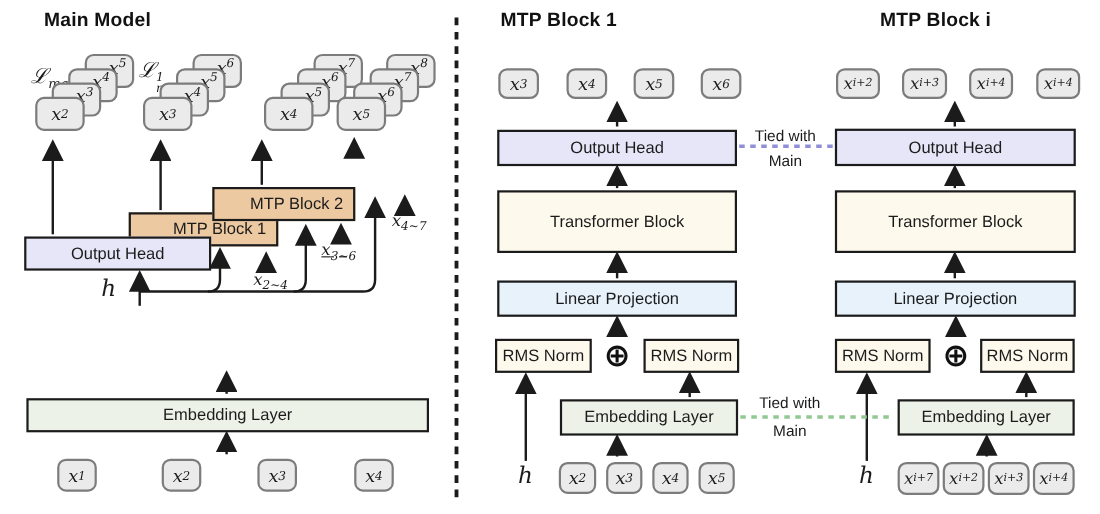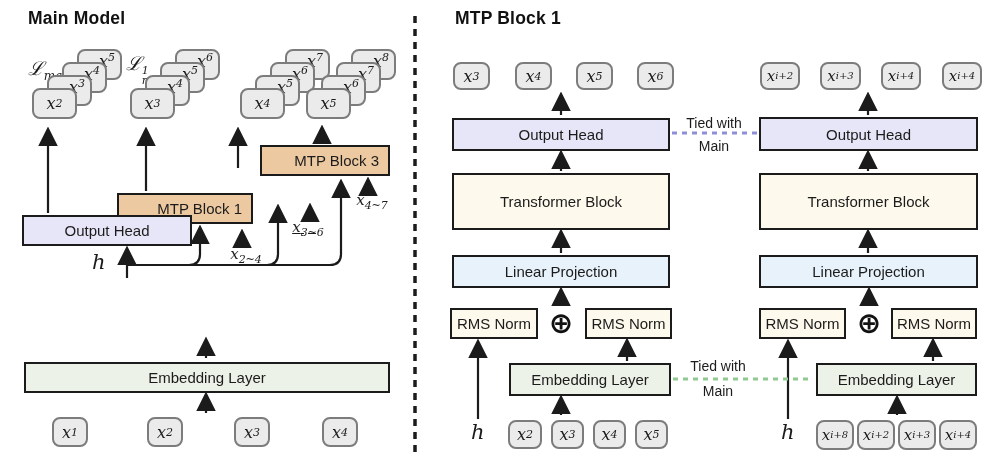--- a/index.html
+++ b/index.html
@@ -79,21 +79,21 @@
       <path d="M788,419 L788,344" marker-end="url(#ah)"></path>
       <path d="M933,361 L933,343" marker-end="url(#ah)"></path>
       <path d="M897,415 L897,400" marker-end="url(#ah)"></path>
     </g>
 
     <path d="M672,133 L757,133" stroke="#8f8fd8" stroke-width="3.2" stroke-dasharray="5 5" fill="none"></path>
     <path d="M673,379 L813,379" stroke="#92c992" stroke-width="3.2" stroke-dasharray="5 5" fill="none"></path>
     <path d="M415,16 L415,455" stroke="#1b1b1b" stroke-width="3.5" stroke-dasharray="7 6" fill="none"></path>
   </svg>
 
-  <div class="title" style="left:28px;top:8px;">Main Model</div>
+  <div class="title" style="left:40px;top:8px;">Main Model</div>
 
   <div class="loss" style="left:28px;top:55px;">
     <span>ℒ</span><sub>main</sub>
   </div>
   <div class="loss" style="left:126px;top:50px;">
     <span>ℒ</span><span class="supsub">
         <sup>1</sup>
         <sub>mtp</sub>
       </span>
   </div>
@@ -160,21 +160,21 @@
   <div class="tok back z8" style="left:321px;top:75px;width:45px;height:31px;">
       <span>x</span>
       <sub>6</sub>
     </div>
   <div class="tok z9" style="left:306px;top:88px;width:45px;height:31px;">
       <span>x</span>
       <sub>5</sub>
     </div>
 
   <div class="box tan z2" style="left:117px;top:193px;width:136px;height:31px;">MTP Block 1</div>
-  <div class="box tan z4" style="left:260px;top:145px;width:130px;height:31px;">MTP Block 3</div>
+  <div class="box tan z3" style="left:193px;top:170px;width:130px;height:31px;">MTP Block 2</div>
 
   <div class="box lav z5" style="left:22px;top:215px;width:170px;height:31px;">Output Head</div>
   <div class="hlab" style="left:92px;top:250px;">h</div>
   <div class="box grn" style="left:24px;top:362px;width:366px;height:31px;">Embedding Layer</div>
 
   <div class="mathlab" style="left:246px;top:245px;font-size:15px;"><span>x</span><sub>2~4</sub></div>
   <div class="mathlab" style="left:308px;top:218px;font-size:15px;text-decoration:underline;"><span>x</span><sub>3~6</sub></div>
   <div class="mathlab" style="left:372px;top:191px;font-size:15px;"><span>x</span><sub>4~7</sub></div>
 
   <div class="tok" style="left:52px;top:417px;width:36px;height:30px;">
@@ -245,20 +245,21 @@
     </div>
   <div class="tok" style="left:593px;top:420px;width:33px;height:29px;">
       <span>x</span>
       <sub>4</sub>
     </div>
   <div class="tok" style="left:635px;top:420px;width:33px;height:29px;">
       <span>x</span>
       <sub>5</sub>
     </div>
 
+  <div class="title" style="left:800px;top:8px;">MTP Block i</div>
 
   <div class="tok small" style="left:760px;top:62px;width:40px;height:28px;font-size:15px;">
       <span>x</span>
       <sub>i+2</sub>
     </div>
   <div class="tok small" style="left:820px;top:62px;width:41px;height:28px;font-size:15px;">
       <span>x</span>
       <sub>i+3</sub>
     </div>
   <div class="tok small" style="left:881px;top:62px;width:40px;height:28px;font-size:15px;">
@@ -276,21 +277,21 @@
 
   <div class="box cream" style="left:759px;top:308px;width:87px;height:31px;">RMS Norm</div>
   <div class="plus" style="left:855px;top:308px;width:28px;height:30px;">⊕</div>
   <div class="box cream" style="left:891px;top:308px;width:86px;height:31px;">RMS Norm</div>
 
   <div class="box grn" style="left:816px;top:363px;width:161px;height:33px;">Embedding Layer</div>
 
   <div class="hlab" style="left:781px;top:420px;">h</div>
   <div class="tok small" style="left:816px;top:420px;width:38px;height:30px;font-size:15px;">
       <span>x</span>
-      <sub>i+8</sub>
+      <sub>i+7</sub>
     </div>
   <div class="tok small" style="left:857px;top:420px;width:38px;height:30px;font-size:15px;">
       <span>x</span>
       <sub>i+2</sub>
     </div>
   <div class="tok small" style="left:898px;top:420px;width:38px;height:30px;font-size:15px;">
       <span>x</span>
       <sub>i+3</sub>
     </div>
   <div class="tok small" style="left:939px;top:420px;width:38px;height:30px;font-size:15px;">

